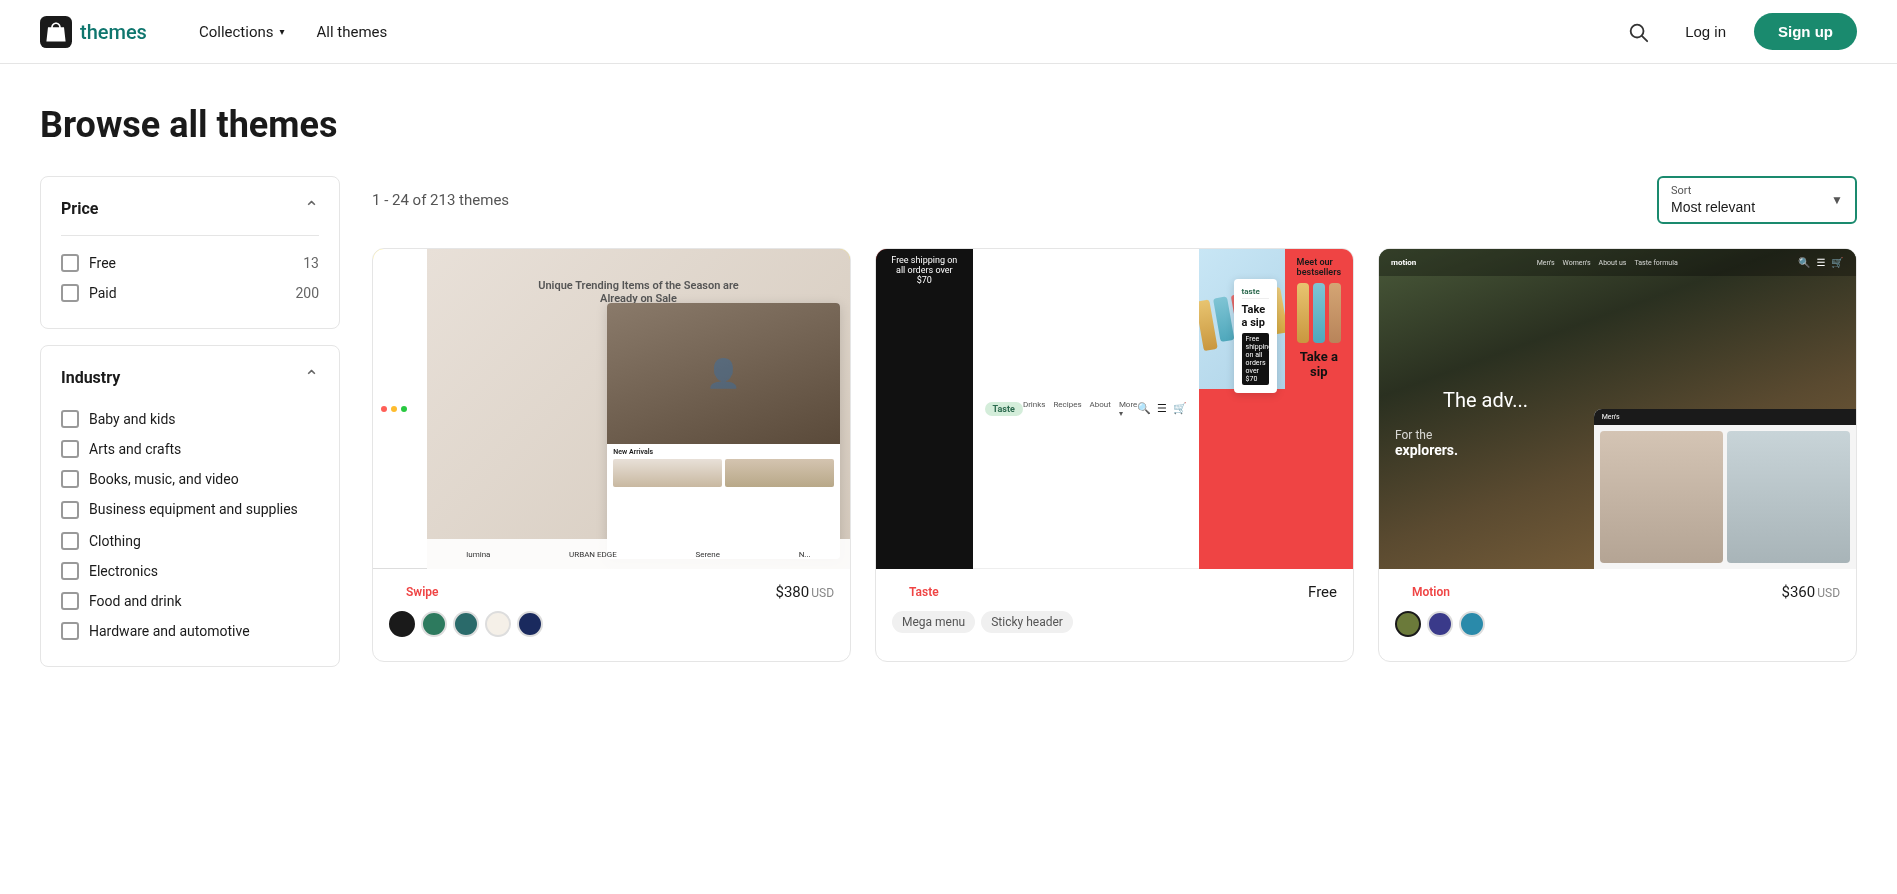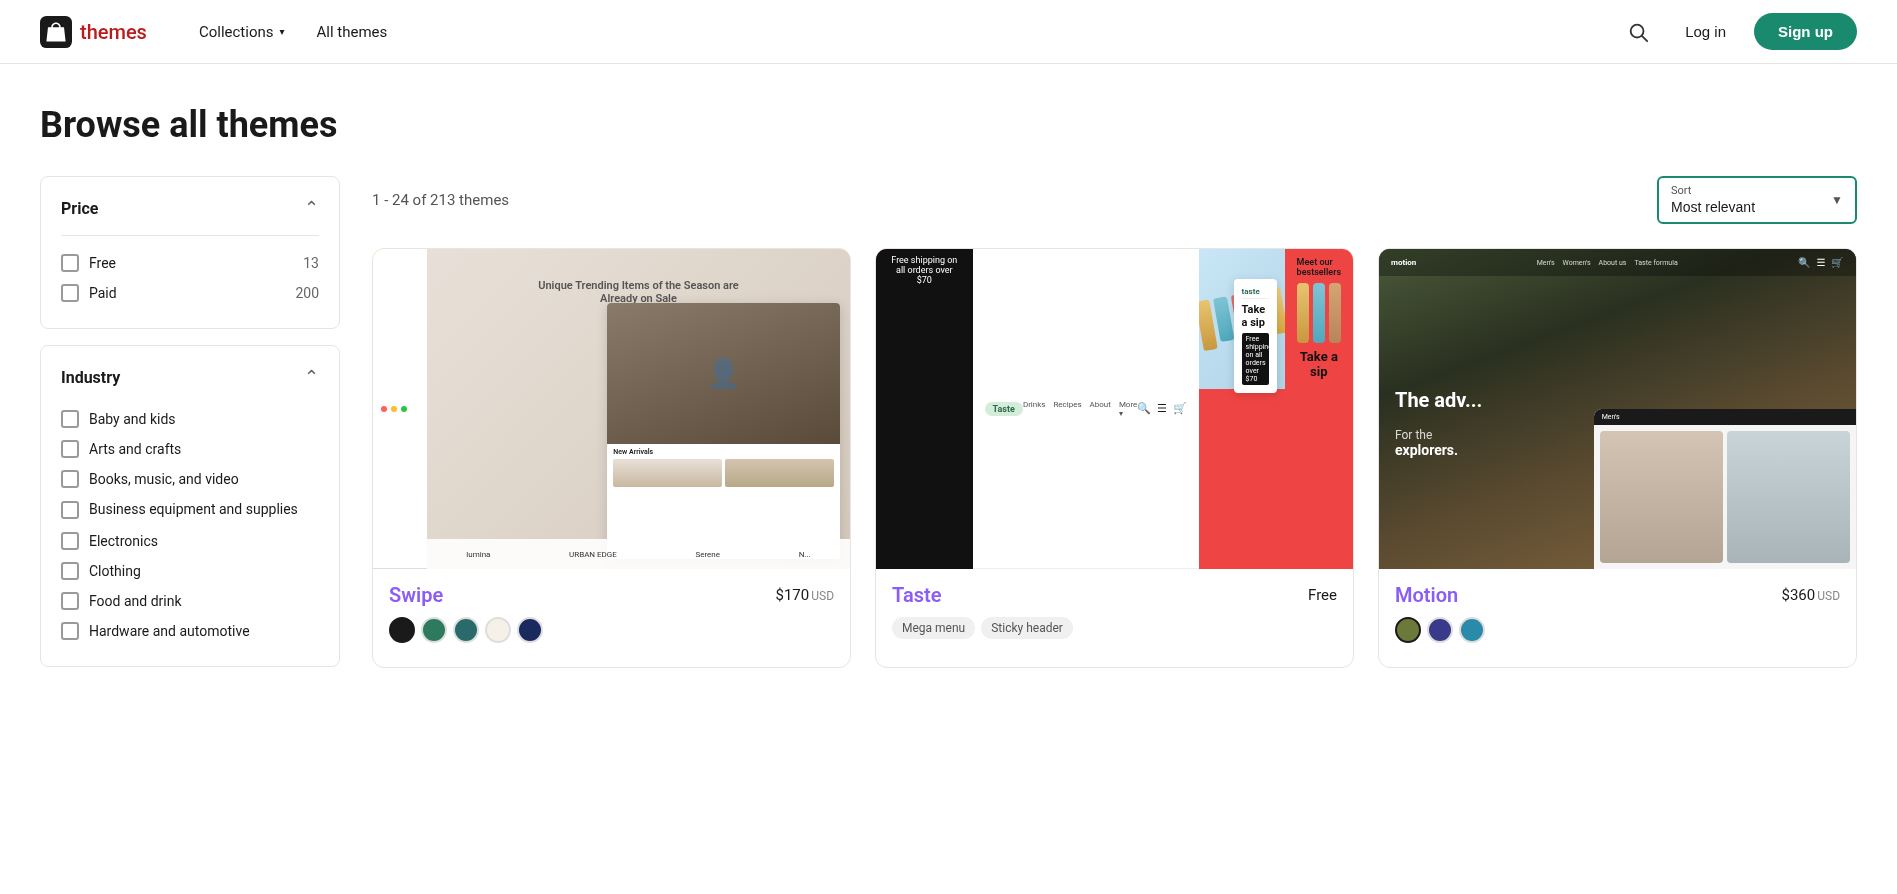--- a/index.html
+++ b/index.html
@@ -25,21 +25,21 @@
       text-decoration: none;
       color: #1a1a1a;
     }
     .logo-bag {
       width: 32px;
       height: 32px;
     }
     .logo-text {
       font-size: 20px;
       font-weight: 500;
-      color: #b91c1c;
+      color: #0f766e;
     }
     .header-nav {
       display: flex;
       align-items: center;
       gap: 8px;
       flex: 1;
     }
     .nav-item {
       display: flex;
       align-items: center;
@@ -456,24 +456,25 @@
     .motion-nav-link { font-size: 7px; color: rgba(255,255,255,0.8); }
     .motion-hero-text {
       padding: 20px 16px;
       flex: 1;
       display: flex;
       flex-direction: column;
       justify-content: center;
     }
     .motion-tagline {
       font-size: 20px;
-      font-weight: 700;
+      font-weight: 400;
       color: #fff;
       line-height: 1.2;
       margin-bottom: 8px;
+      margin-left: 48px;
     }
     .motion-sub {
       font-size: 12px;
       color: rgba(255,255,255,0.8);
     }
     .motion-bottom-card {
       position: absolute;
       bottom: 0;
       right: 0;
       width: 55%;
@@ -506,23 +507,24 @@
     .theme-card-footer {
       padding: 14px 16px;
     }
     .theme-card-top-row {
       display: flex;
       align-items: center;
       justify-content: space-between;
       margin-bottom: 10px;
     }
     .theme-name {
-      font-size: 20px;
+      font-size: 12px;
       font-weight: 600;
-      color: #8b5cf6;
+      color: #ef4444;
+      margin-left: 17px;
     }
     .theme-price {
       font-size: 15px;
       color: #1a1a1a;
     }
     .theme-price .currency {
       font-size: 12px;
       color: #888;
       margin-left: 2px;
     }
@@ -651,28 +653,28 @@
         </div>
       </div>
       <div class="filter-row">
         <div class="filter-row-left">
           <input type="checkbox" class="filter-checkbox" id="cb-business" style="">
           <label class="filter-label-long" for="cb-business">Business equipment and supplies</label>
         </div>
       </div>
       <div class="filter-row">
         <div class="filter-row-left">
+          <input type="checkbox" class="filter-checkbox" id="cb-clothing" style="">
+          <label class="filter-label" for="cb-clothing">Clothing</label>
+        </div>
+      </div>
+      <div class="filter-row">
+        <div class="filter-row-left">
           <input type="checkbox" class="filter-checkbox" id="cb-electronics" style="">
           <label class="filter-label" for="cb-electronics">Electronics</label>
-        </div>
-      </div>
-      <div class="filter-row">
-        <div class="filter-row-left">
-          <input type="checkbox" class="filter-checkbox" id="cb-clothing" style="">
-          <label class="filter-label" for="cb-clothing">Clothing</label>
         </div>
       </div>
       <div class="filter-row">
         <div class="filter-row-left">
           <input type="checkbox" class="filter-checkbox" id="cb-food" style="">
           <label class="filter-label" for="cb-food">Food and drink</label>
         </div>
       </div>
       <div class="filter-row">
         <div class="filter-row-left">
@@ -736,21 +738,21 @@
                 <span>Serene</span>
                 <span>N...</span>
               </div>
             </div>
           </div>
         </div>
         <div class="theme-card-footer">
           <div class="theme-card-top-row">
             <span class="theme-name">Swipe</span>
             <span class="theme-price">
-              <span>$170</span><span class="currency">USD</span>
+              <span>$380</span><span class="currency">USD</span>
             </span>
           </div>
           <div class="theme-colors">
             <div class="color-dot selected" style="background:#1a1a1a;"></div>
             <div class="color-dot" style="background:#2d7a5e;"></div>
             <div class="color-dot" style="background:#2a6a6a;"></div>
             <div class="color-dot" style="background:#f5f0e8; border:2px solid #ddd;"></div>
             <div class="color-dot" style="background:#1a2a5e;"></div>
           </div>
         </div>

